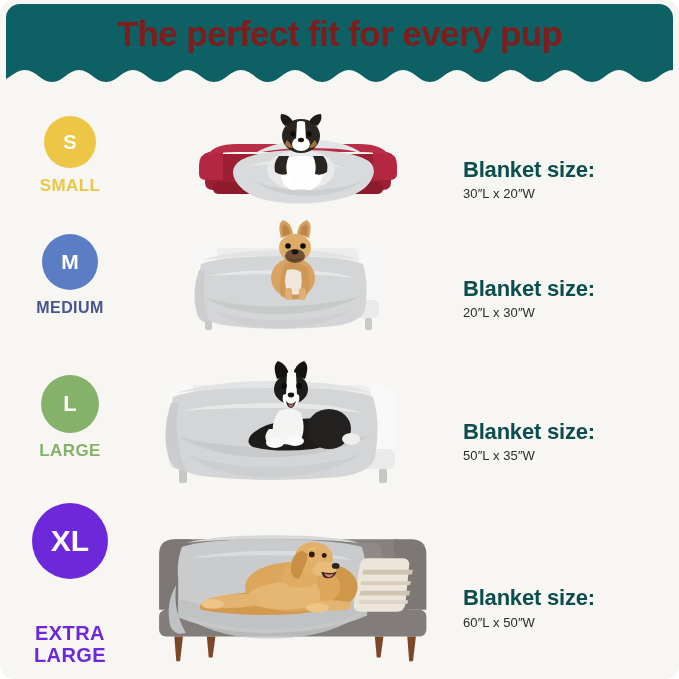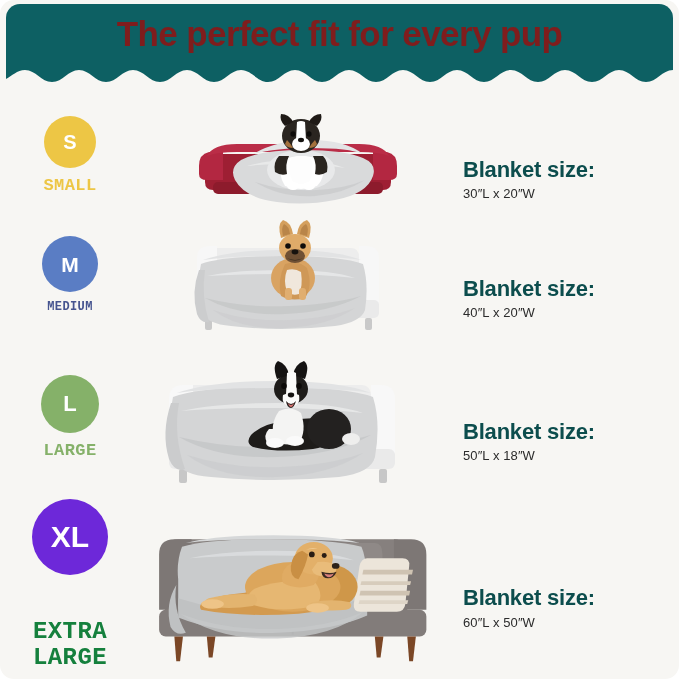--- a/index.html
+++ b/index.html
@@ -74,26 +74,25 @@
   .badge-l  { width: 58px; height: 58px; background: #85b169; font-size: 22px; }
   .badge-xl { width: 76px; height: 76px; background: #6d28d9; font-size: 30px; }
 
   .badge-label {
     margin-top: 9px;
     font-size: 17px;
     font-weight: bold;
     letter-spacing: 0.4px;
     text-align: center;
     line-height: 1.08;
-    font-family: Liberation Mono, monospace;
   }
   .lbl-s  { color: #edc645; }
-  .lbl-m  { color: #46548f; font-size: 12px; }
+  .lbl-m  { color: #46548f; font-size: 16px; }
   .lbl-l  { color: #85b169; }
-  .lbl-xl { color: #15803d; font-size: 24px; margin-top: 44px; }
+  .lbl-xl { color: #6d28d9; font-size: 20px; margin-top: 44px; }
 
   
   .img-col {
     flex: 0 0 315px;
     width: 315px;
     display: flex;
     align-items: center;
     justify-content: center;
   }
   .img-col svg { display: block; }
@@ -276,21 +275,21 @@
         <ellipse cx="115" cy="40" rx="2.8" ry="2.8" fill="#100d0a"></ellipse>
         <ellipse cx="130" cy="40" rx="2.8" ry="2.8" fill="#100d0a"></ellipse>
 
         <rect x="112" y="82" width="7" height="12" rx="3" fill="#e0ae70"></rect>
         <rect x="126" y="82" width="7" height="12" rx="3" fill="#e0ae70"></rect>
       </svg>
     </div>
 
     <div class="text-col">
       <div class="blanket-head">Blanket size:</div>
-      <div class="blanket-dims">40″L x 20″W</div>
+      <div class="blanket-dims">20″L x 30″W</div>
     </div>
   </div>
 
   <div class="row row-large">
 
     <div class="badge-col">
       <div class="badge-circle badge-l">
         <span>L</span>
       </div>
       <div class="badge-label lbl-l">LARGE</div>
@@ -345,21 +344,21 @@
         <path d="M116,88 q-6,6 -2,14 q8,4 16,0 q2,-10 -4,-14 Z" fill="#f4f4f3"></path>
         <ellipse cx="122" cy="102" rx="9" ry="5" fill="#fafafa"></ellipse>
         <ellipse cx="142" cy="100" rx="9" ry="5" fill="#fafafa"></ellipse>
 
         <ellipse cx="198" cy="98" rx="9" ry="6" fill="#eeeeed"></ellipse>
       </svg>
     </div>
 
     <div class="text-col">
       <div class="blanket-head">Blanket size:</div>
-      <div class="blanket-dims">50″L x 18″W</div>
+      <div class="blanket-dims">50″L x 35″W</div>
     </div>
   </div>
 
   <div class="row row-xl">
 
     <div class="badge-col">
       <div class="badge-circle badge-xl">
         <span>XL</span>
       </div>
       <div class="badge-label lbl-xl">

